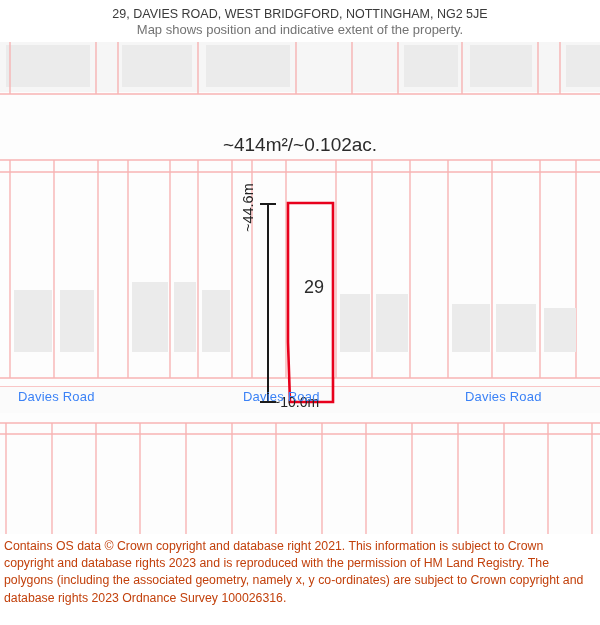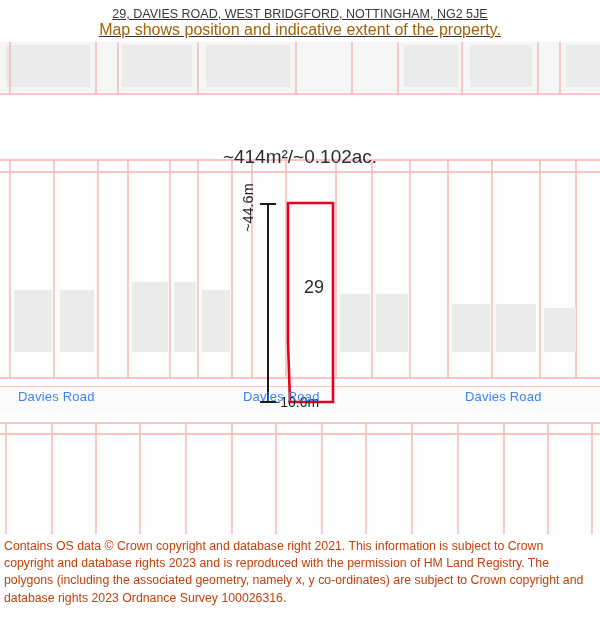--- a/index.html
+++ b/index.html
@@ -11,57 +11,56 @@
     height: 625px;
     background: #ffffff;
     font-family: "Liberation Sans", sans-serif;
     color: #333333;
     overflow: hidden;
   }
   .page {
     position: relative;
     width: 600px;
     height: 608px;
-    text-decoration: underline;
   }
   
   .header {
     padding-top: 6px;
     text-align: center;
   }
   .header-title {
     font-size: 12.5px;
     color: #3a3a3a;
     line-height: 16px;
     white-space: nowrap;
   }
   .header-sub {
-    font-size: 16px;
-    color: #a16207;
+    font-size: 13px;
+    color: #737373;
     line-height: 16px;
     white-space: nowrap;
   }
   
   .map {
     position: absolute;
     top: 42px;
     left: 0;
     width: 600px;
     height: 492px;
     background: #fdfdfd;
     overflow: hidden;
   }
   .map-svg {
     position: absolute;
     top: 0;
     left: 0;
   }
   .area-label {
     position: absolute;
-    top: 104px;
+    top: 92px;
     left: 0;
     width: 600px;
     text-align: center;
     font-size: 19px;
     color: #2b2b2b;
   }
   .road-label {
     position: absolute;
     font-size: 13px;
     color: #3b82f6;

